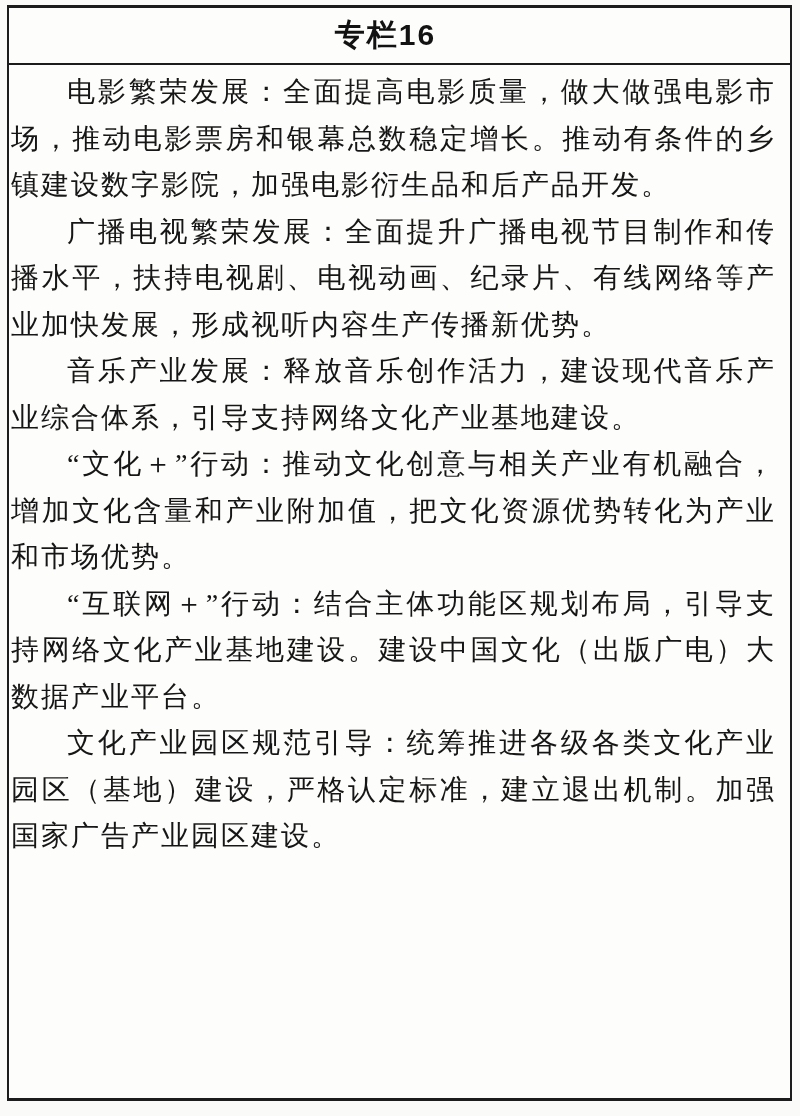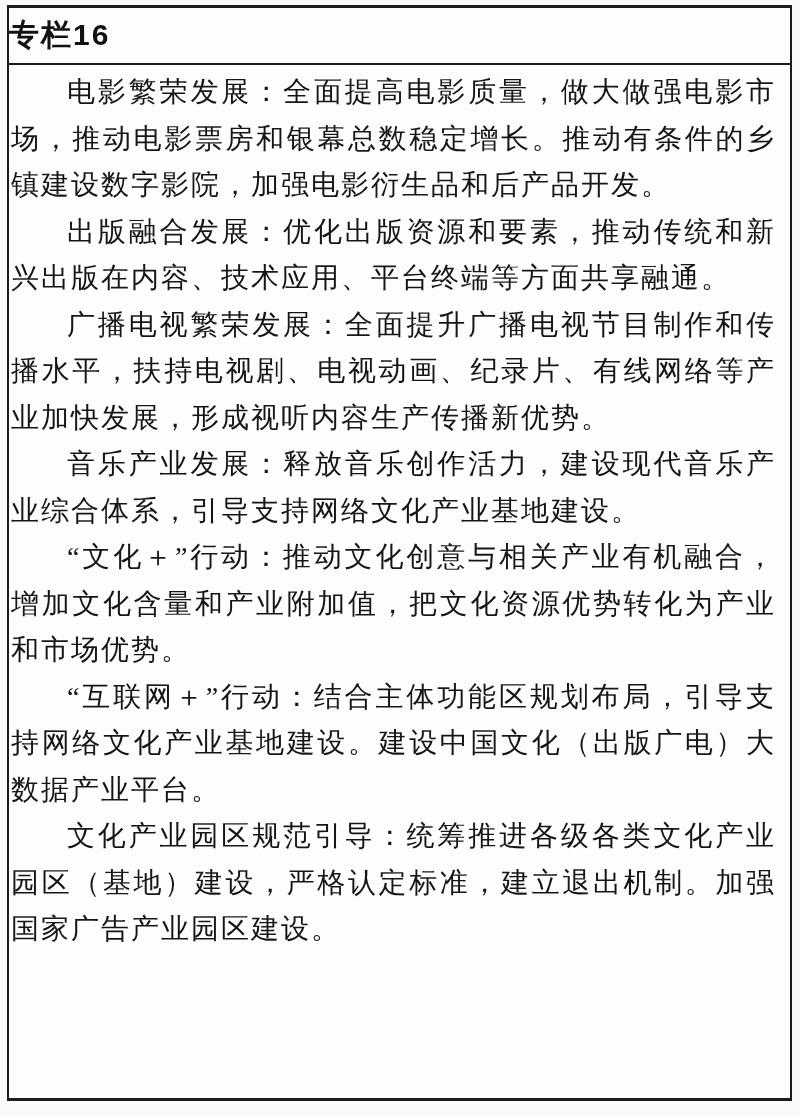--- a/index.html
+++ b/index.html
@@ -23,20 +23,21 @@
     background: #fdfdfb;
     border: solid #1c1c1c;
     border-width: 3px 2px 3px 2px;
   }
   .panel-title {
     height: 57px;
     box-sizing: border-box;
     border-bottom: 2px solid #1c1c1c;
     display: flex;
     align-items: center;
+    justify-content: center;
     font-family: "Liberation Sans", sans-serif;
     font-weight: bold;
     font-size: 30px;
     letter-spacing: 2px;
     color: #121212;
     white-space: nowrap;
   }
   .title-gap {
     display: inline-block;
     width: 28px;
@@ -60,20 +61,19 @@
 </head>
 <body>
 
 <div class="panel">
   <div class="panel-title">
     <span>专栏16</span>
     <span class="title-gap"></span>
   </div>
   <div class="panel-body">
     <p>电影繁荣发展：全面提高电影质量，做大做强电影市场，推动电影票房和银幕总数稳定增长。推动有条件的乡镇建设数字影院，加强电影衍生品和后产品开发。</p>
-    <p>出版融合发展：优化出版资源和要素，推动传统和新兴出版在内容、技术应用、平台终端等方面共享融通。</p>
     <p>广播电视繁荣发展：全面提升广播电视节目制作和传播水平，扶持电视剧、电视动画、纪录片、有线网络等产业加快发展，形成视听内容生产传播新优势。</p>
     <p>音乐产业发展：释放音乐创作活力，建设现代音乐产业综合体系，引导支持网络文化产业基地建设。</p>
     <p>“文化＋”行动：推动文化创意与相关产业有机融合，增加文化含量和产业附加值，把文化资源优势转化为产业和市场优势。</p>
     <p>“互联网＋”行动：结合主体功能区规划布局，引导支持网络文化产业基地建设。建设中国文化（出版广电）大数据产业平台。</p>
     <p>文化产业园区规范引导：统筹推进各级各类文化产业园区（基地）建设，严格认定标准，建立退出机制。加强国家广告产业园区建设。</p>
   </div>
 </div>
 
 </body></html>

